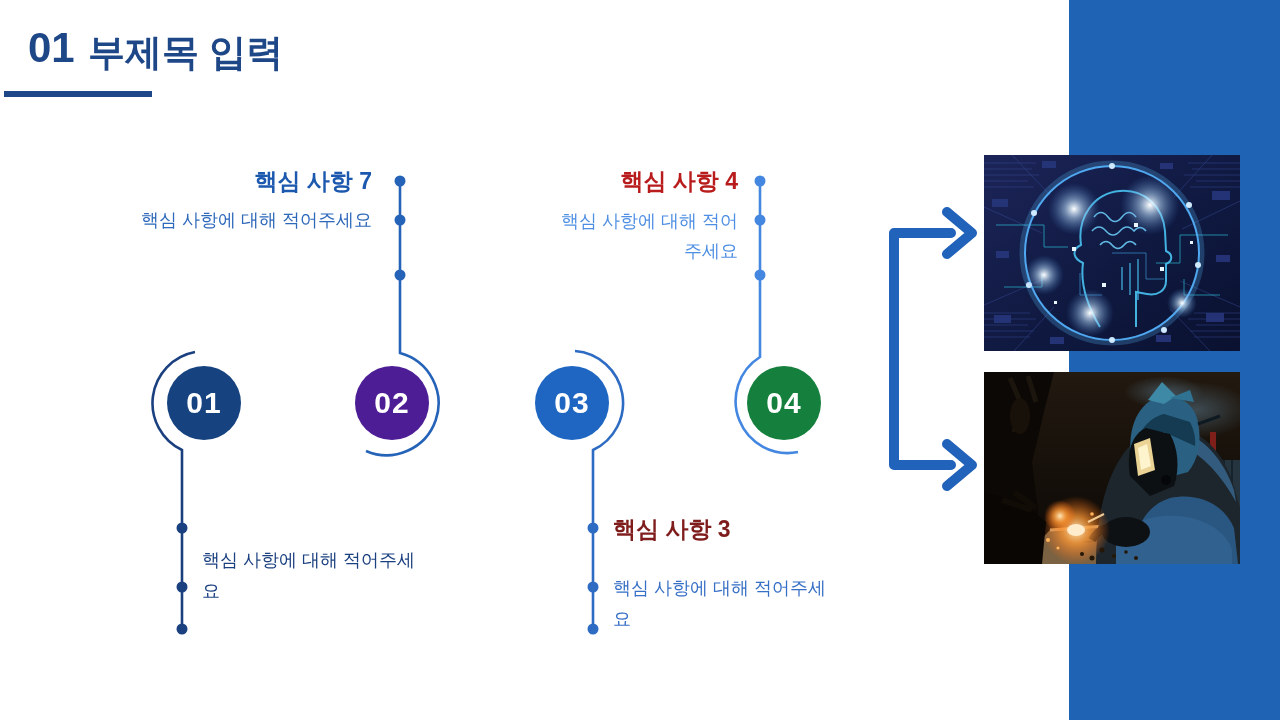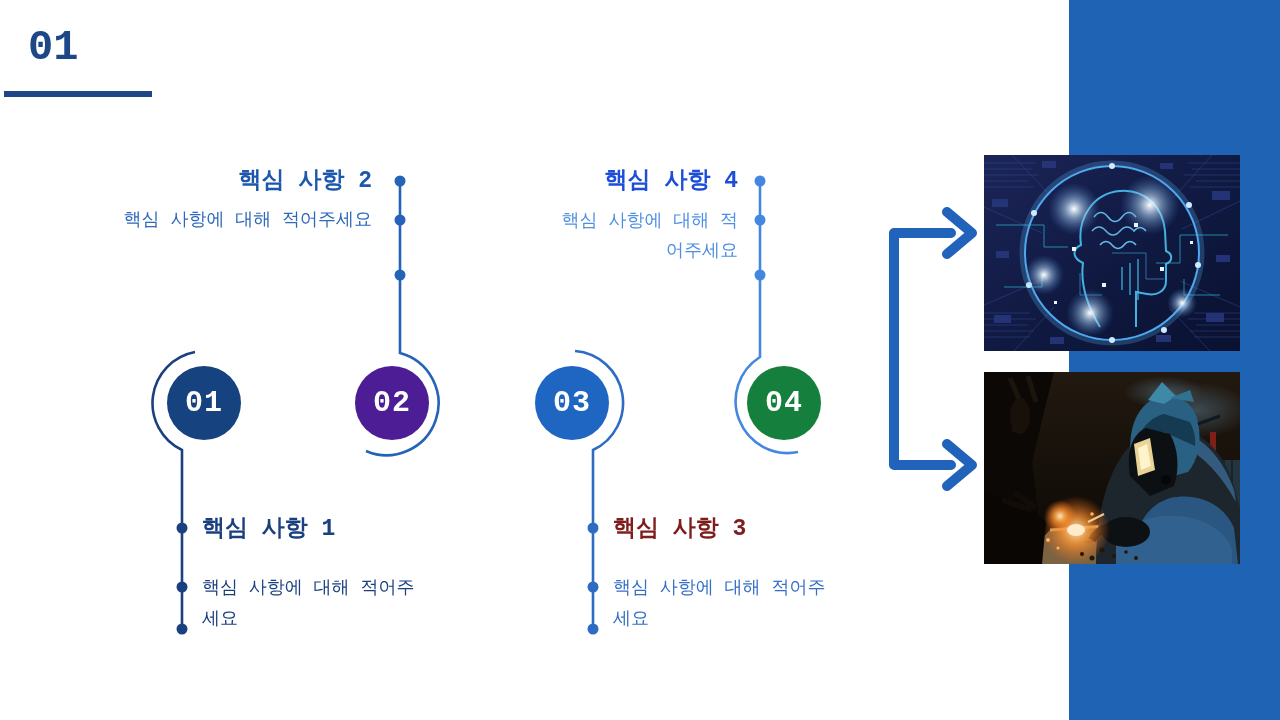--- a/index.html
+++ b/index.html
@@ -1,17 +1,17 @@
 <!DOCTYPE html>
 <html><head>
 <meta charset="utf-8">
 <style>
   html,body{margin:0;padding:0;background:#ffffff;}
   .slide{position:relative;width:1280px;height:720px;background:#ffffff;overflow:hidden;
-         font-family:Liberation Mono, monospace;}
+         font-family:Liberation Sans, sans-serif;}
 
   
   .band{position:absolute;left:1069px;top:0;width:211px;height:720px;background:#1e63b4;}
 
   
   .sec-num{position:absolute;left:28px;top:24px;font-size:42px;font-weight:800;color:#1e4788;}
   .slide-title{position:absolute;left:88px;top:28px;font-size:37px;font-weight:700;color:#1e4788;margin:0;}
   .title-underline{position:absolute;left:4px;top:91px;width:148px;height:6px;background:#1e4788;}
 
   
@@ -37,37 +37,38 @@
   .t1{left:202px;top:515px;width:230px;text-align:left;}
   .t1 .thead,.t1 .tdesc{color:#1b4080;}
   .t1 .tdesc{margin-top:30px;}
   .t3{left:613px;top:515px;width:230px;text-align:left;}
   .t3 .thead{color:#7f1d1d;}
   .t3 .tdesc{color:#366fc6;margin-top:30px;}
   .t2{left:40px;top:167px;width:332px;text-align:right;}
   .t2 .thead{color:#1c58ae;}
   .t2 .tdesc{color:#2d68bb;margin-top:11px;line-height:28px;}
   .t4{left:545px;top:167px;width:193px;text-align:right;}
-  .t4 .thead{color:#1d4ed8;}
+  .t4 .thead{color:#b91c1c;}
   .t4 .tdesc{color:#4f8fe3;margin-top:11px;line-height:30px;}
 
   
   .img{position:absolute;overflow:hidden;}
   .img svg{display:block;}
   .img1{left:984px;top:155px;width:256px;height:196px;}
   .img2{left:984px;top:372px;width:256px;height:192px;}
 </style>
 </head>
 <body>
 
 <div class="slide">
 
   <div class="band"></div>
 
   <span class="sec-num">01</span>
+  <h1 class="slide-title">부제목 입력</h1>
   <div class="title-underline"></div>
 
   <svg class="deco" viewBox="0 0 1280 720">
 
     <path class="ln cu1" d="M195,352 A52,52 0 0 0 182,450 L182,629"></path>
     <circle class="dt1" cx="182" cy="528" r="5.5"></circle>
     <circle class="dt1" cx="182" cy="587" r="5.5"></circle>
     <circle class="dt1" cx="182" cy="629" r="5.5"></circle>
 
     <path class="ln cu2" d="M400,178 L400,353 A52,52 0 1 1 366,451"></path>
@@ -97,25 +98,24 @@
     <span>02</span>
   </div>
   <div class="num-circle nc3">
     <span>03</span>
   </div>
   <div class="num-circle nc4">
     <span>04</span>
   </div>
 
   <div class="tblock t1">
-    <div class="thead">핵심 사항 1</div>
     <div class="tdesc">핵심 사항에 대해 적어주세요</div>
   </div>
   <div class="tblock t2">
-    <div class="thead">핵심 사항 2</div>
+    <div class="thead">핵심 사항 7</div>
     <div class="tdesc">핵심 사항에 대해 적어주세요</div>
   </div>
   <div class="tblock t3">
     <div class="thead">핵심 사항 3</div>
     <div class="tdesc">핵심 사항에 대해 적어주세요</div>
   </div>
   <div class="tblock t4">
     <div class="thead">핵심 사항 4</div>
     <div class="tdesc">핵심 사항에 대해 적어주세요</div>
   </div>

